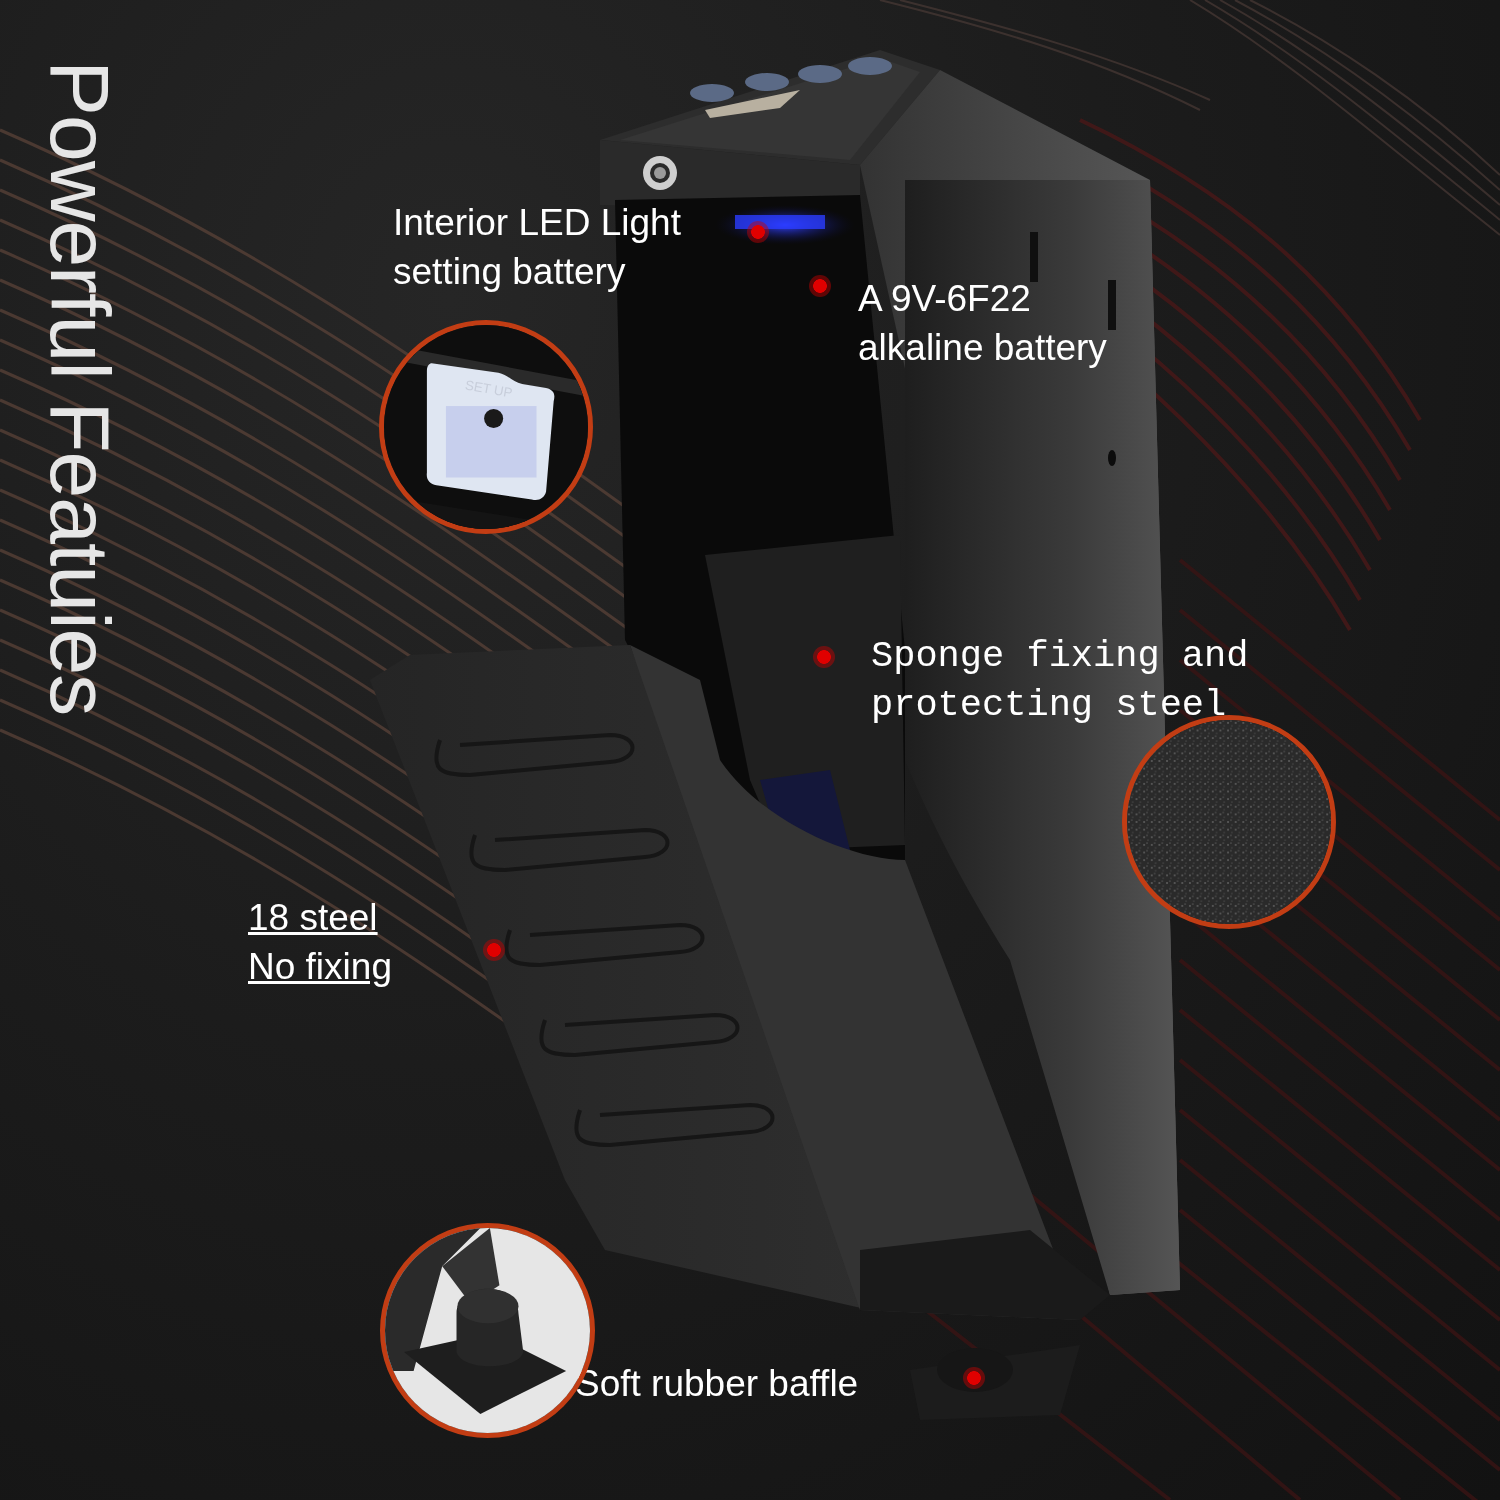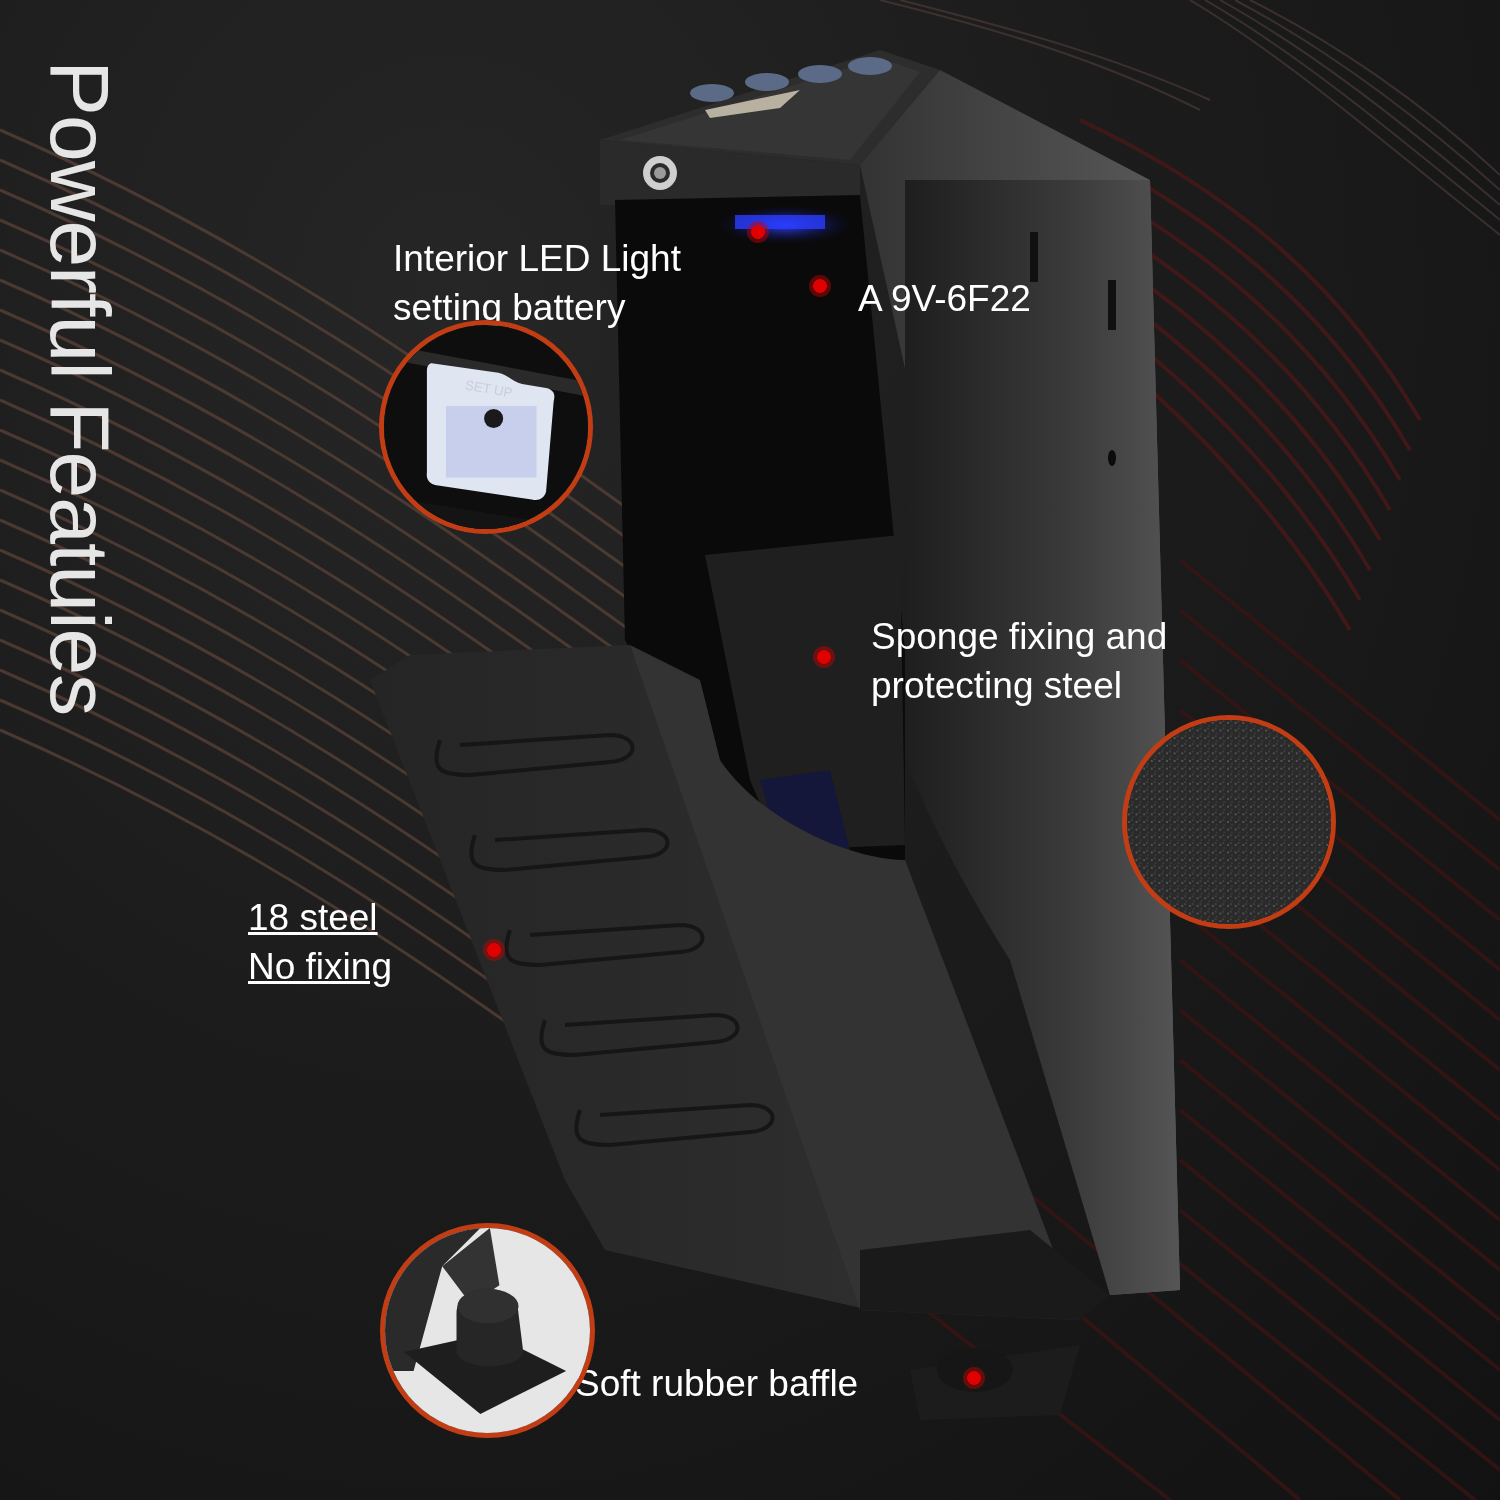--- a/index.html
+++ b/index.html
@@ -154,28 +154,29 @@
     <path d="M 910 1370 L 1080 1345 L 1060 1415 L 920 1420 Z" fill="#1c1c1c"></path>
     <ellipse cx="975" cy="1370" rx="38" ry="22" fill="#161616"></ellipse>
   </svg>
 
   <div class="dot" style="left:747px; top:221px;"></div>
   <div class="dot" style="left:809px; top:275px;"></div>
   <div class="dot" style="left:813px; top:646px;"></div>
   <div class="dot" style="left:483px; top:939px;"></div>
   <div class="dot" style="left:963px; top:1367px;"></div>
 
-  <div class="label" style="left:393px; top:198px;margin-top:36px;">
+  <div class="label" style="left:393px; top:198px;">
     <span>Interior LED Light</span>
     <span>setting battery</span>
   </div>
   <div class="label" style="left:858px; top:266px;margin-top:8px;">
     <span>A 9V-6F22</span>
-  </div>
-  <div class="label" style="left:871px; top:612px;">
+    <span>alkaline battery</span>
+  </div>
+  <div class="label" style="left:871px; top:632px;font-family:Liberation Mono, monospace;">
     <span>Sponge fixing and</span>
     <span>protecting steel</span>
   </div>
   <div class="label" style="left:248px; top:893px;text-decoration:underline;">
     <span>18 steel</span>
     <span>No fixing</span>
   </div>
   <div class="label" style="left:575px; top:1359px;">
     <span>Soft rubber baffle</span>
   </div>

